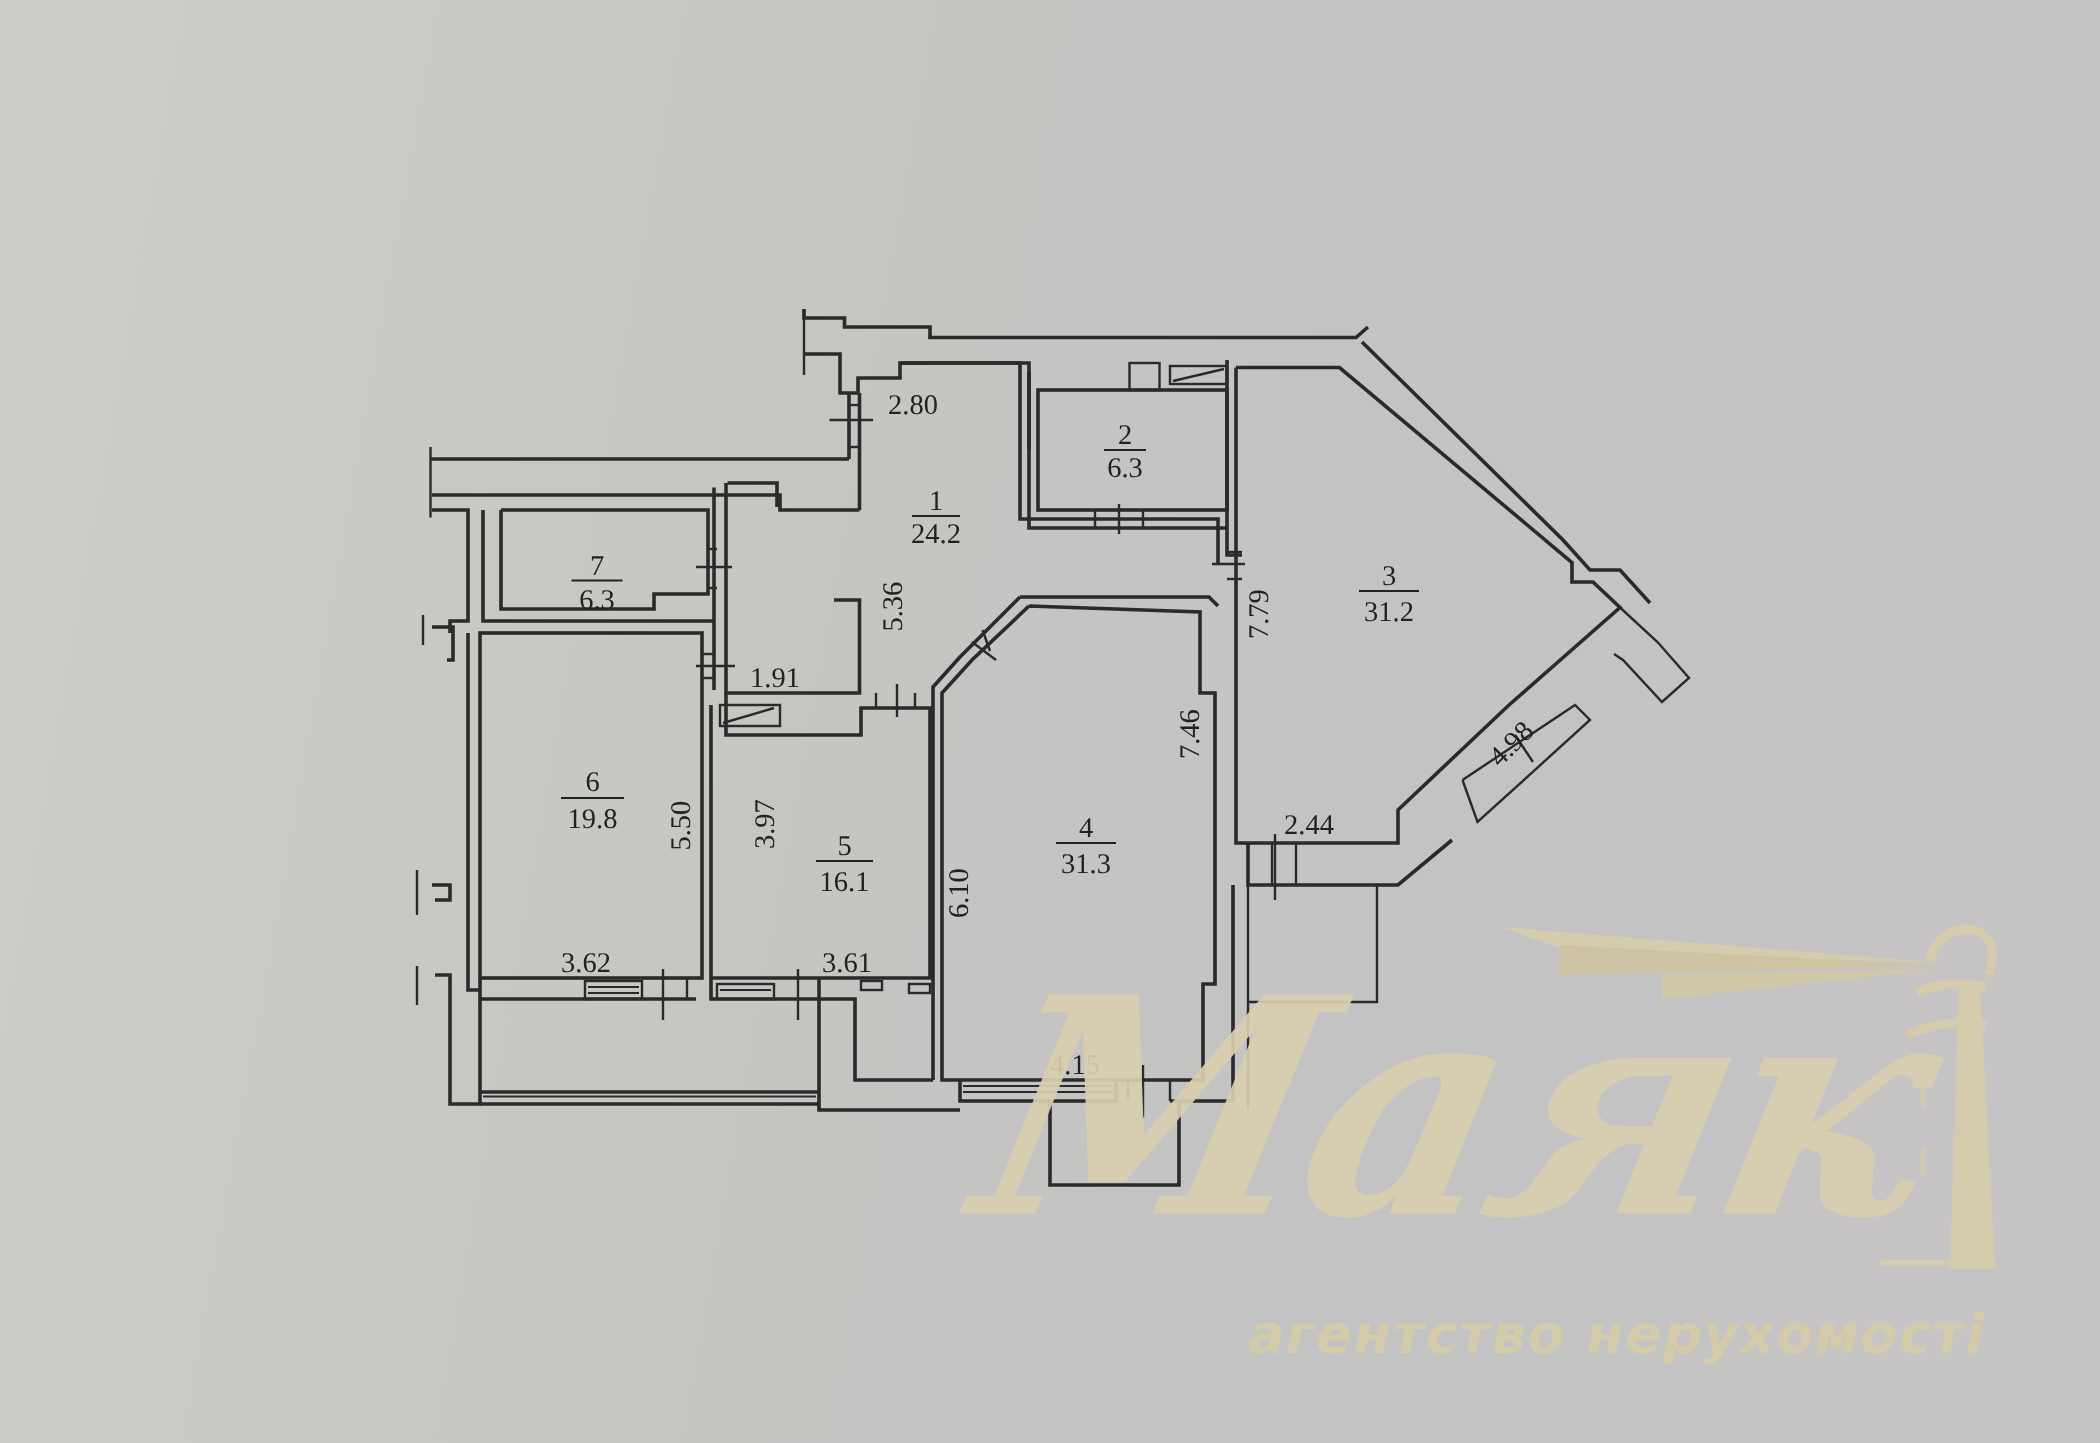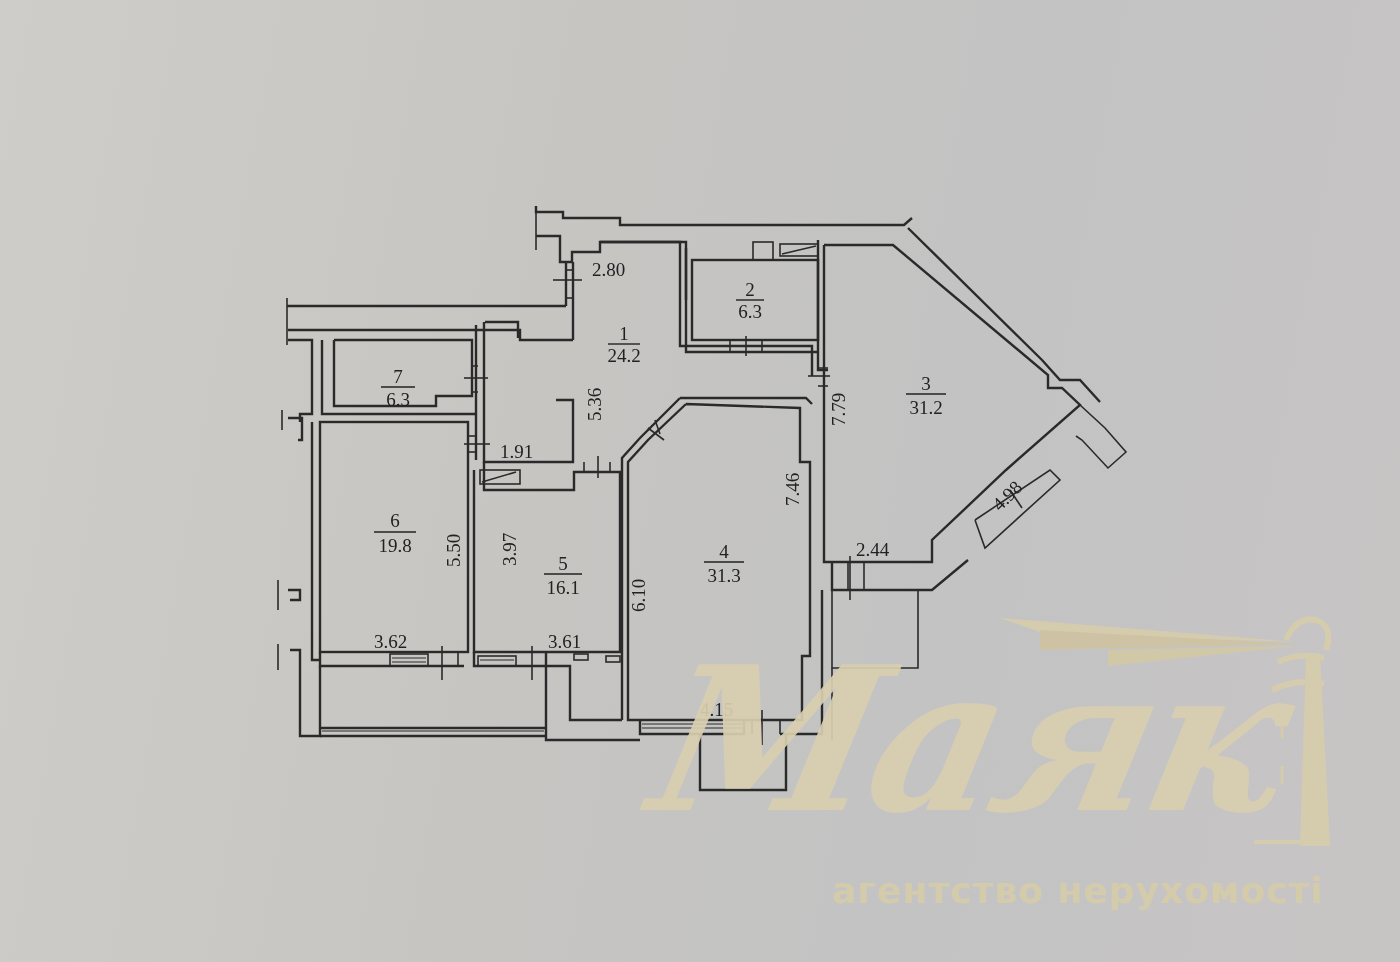--- a/index.html
+++ b/index.html
@@ -18,21 +18,21 @@
     .frac { stroke: #222; stroke-width: 1.4; }
     .logo-word {
       position: absolute; left: 660px; top: 640px;
       font-family: "DejaVu Serif", serif; font-style: italic; font-weight: bold;
       font-size: 200px; letter-spacing: -6px; line-height: 1;
       color: #d9cfb0; opacity: 0.92;
       transform: skewX(-12deg);
     }
     .logo-sub {
       position: absolute; left: 832px; top: 870px;
-      font-family: "DejaVu Sans", sans-serif; font-weight: bold;
+      font-family: "DejaVu Sans", sans-serif; font-style: italic; font-weight: bold;
       font-size: 36px; letter-spacing: 1px;
       color: #d6cca9; opacity: 0.9;
     }
   </style>
 </head>
 <body>
 
 <svg id="plan" viewBox="0 0 1400 962" xmlns="http://www.w3.org/2000/svg">
 
   <g>

